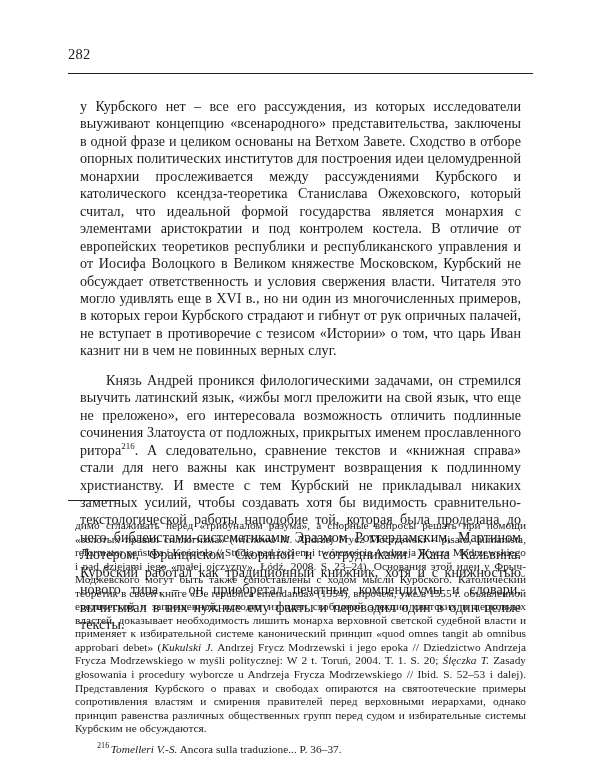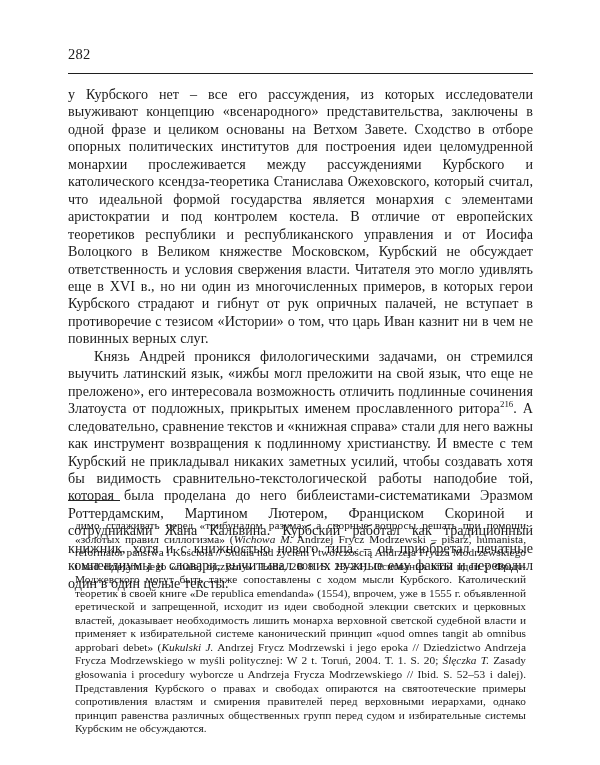--- a/index.html
+++ b/index.html
@@ -58,21 +58,21 @@
   }
 
   
   .body-block {
     position: absolute;
     left: 68px;
     top: 86px;
     width: 465px;
   }
   .body-block p {
-    margin: 0;
+    margin: 12px;
     text-align: justify;
     text-justify: inter-word;
     font-size: 14.1px;
     line-height: 17.45px;
     text-indent: 26px;
     hyphens: manual;
     letter-spacing: 0.05px;
   }
   .body-block p.no-indent {
     text-indent: 0;
@@ -132,15 +132,16 @@
 
   <div class="body-block">
     <p class="no-indent">у Курбского нет – все его рассуждения, из которых исследователи выуживают концепцию «всенародного» представительства, заключены в одной фразе и целиком основаны на Ветхом Завете. Сходство в отборе опорных политических институтов для построения идеи целомудренной монархии прослеживается между рассуждениями Курбского и католического ксендза-теоретика Станислава Ожеховского, который считал, что идеальной формой государства является монархия с элементами аристократии и под контролем костела. В отличие от европейских теоретиков республики и республиканского управления и от Иосифа Волоцкого в Великом княжестве Московском, Курбский не обсуждает ответственность и условия свержения власти. Читателя это могло удивлять еще в XVI в., но ни один из многочисленных примеров, в которых герои Курбского страдают и гибнут от рук опричных палачей, не вступает в противоречие с тезисом «Истории» о том, что царь Иван казнит ни в чем не повинных верных слуг.</p>
     <p><span>Князь Андрей проникся филологическими задачами, он стремился выучить латинский язык, «ижбы могл преложити на свой язык, что еще не преложено», его интересовала возможность отличить подлинные сочинения Златоуста от подложных, прикрытых именем прославленного ритора</span><sup class="fn-ref">216</sup><span>. А следовательно, сравнение текстов и «книжная справа» стали для него важны как инструмент возвращения к подлинному христианству. И вместе с тем Курбский не прикладывал никаких заметных усилий, чтобы создавать хотя бы видимость сравнительно-текстологической работы наподобие той, которая была проделана до него библеистами-систематиками Эразмом Роттердамским, Мартином Лютером, Франциском Скориной и сотрудниками Жана Кальвина. Курбский работал как традиционный книжник, хотя и с книжностью нового типа, – он приобретал печатные компендиумы и словари, вычитывал в них нужные ему факты и переводил один в один целые тексты.</span></p>
   </div>
 
   <div class="fn-rule"></div>
 
   <div class="footnotes">
     <p><span>димо сглаживать перед «трибуналом разума», а спорные вопросы решать при помощи «золотых правил силлогизма» (</span><i>Wichowa M.</i><span> Andrzej Frycz Modrzewski – pisarz, humanista, reformator państwa i Kościoła // Studia nad życiem i twórczością Andrzeja Frycza Modrzewskiego i nad dziejami jego «małej ojczyzny». Łódź, 2008. S. 23–24). Основания этой идеи у Фрыч-Моджевского могут быть также сопоставлены с ходом мысли Курбского. Католический теоретик в своей книге «De republica emendanda» (1554), впрочем, уже в 1555 г. объявленной еретической и запрещенной, исходит из идеи свободной элекции светских и церковных властей, доказывает необходимость лишить монарха верховной светской судебной власти и применяет к избирательной системе канонический принцип «quod omnes tangit ab omnibus approbari debet» (</span><i>Kukulski J.</i><span> Andrzej Frycz Modrzewski i jego epoka // Dziedzictwo Andrzeja Frycza Modrzewskiego w myśli politycznej: W 2 t. Toruń, 2004. T. 1. S. 20; </span><i>Ślęczka T.</i><span> Zasady głosowania i procedury wyborcze u Andrzeja Frycza Modrzewskiego // Ibid. S. 52–53 i dalej). Представления Курбского о правах и свободах опираются на святоотеческие примеры сопротивления властям и смирения правителей перед верховными иерархами, однако принцип равенства различных общественных групп перед судом и избирательные системы Курбским не обсуждаются.</span></p>
+    <p class="fn-entry"><sup class="fn-num">216</sup><i>Tomelleri V.-S.</i><span> Ancora sulla traduzione... P. 36–37.</span></p>
   </div>
 
 </div>
 
 </body></html>

